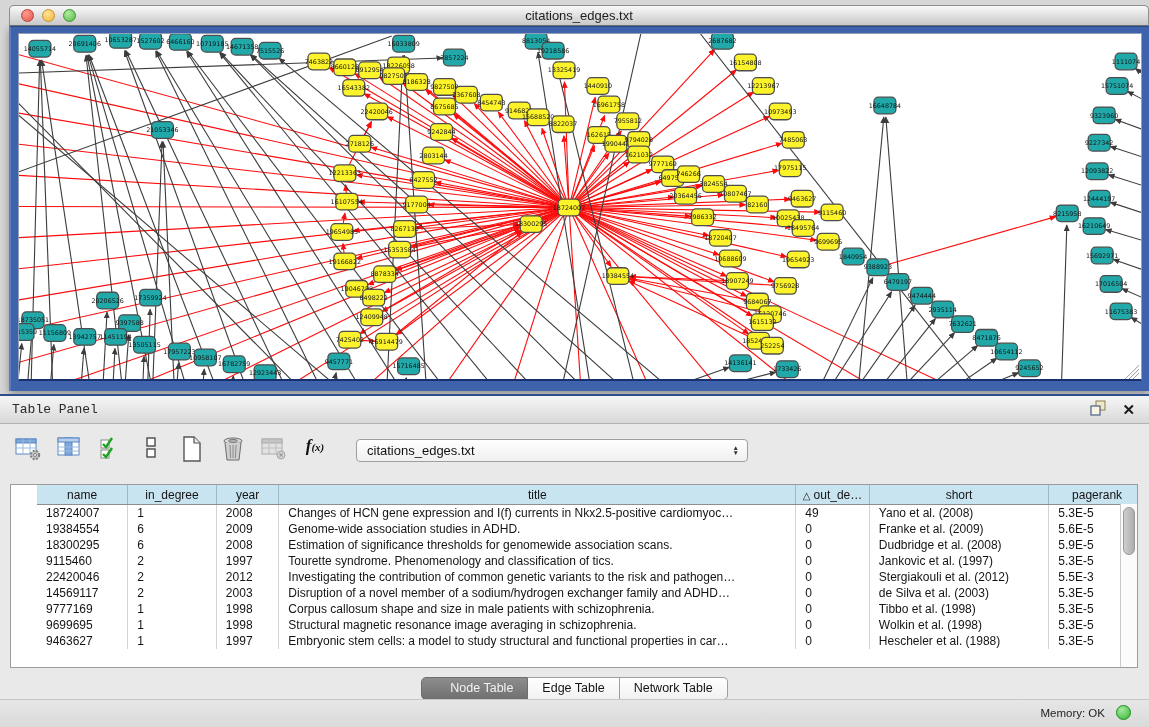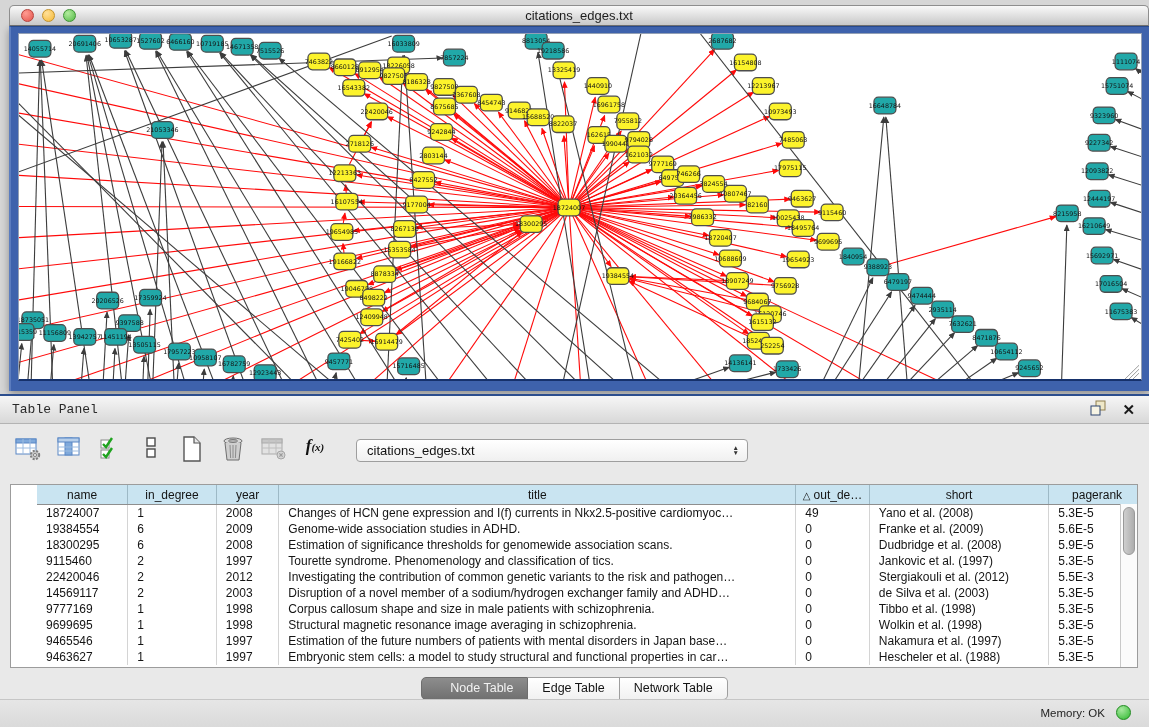--- a/index.html
+++ b/index.html
@@ -927,29 +927,20 @@
           <tr>
             <td>9699695</td>
             <td>1</td>
             <td>1998</td>
             <td>Structural magnetic resonance image averaging in schizophrenia.</td>
             <td>0</td>
             <td>Wolkin et al. (1998)</td>
             <td>5.3E-5</td>
           </tr>
           <tr>
-            <td>9465546</td>
-            <td>1</td>
-            <td>1997</td>
-            <td>Estimation of the future numbers of patients with mental disorders in Japan base…</td>
-            <td>0</td>
-            <td>Nakamura et al. (1997)</td>
-            <td>5.3E-5</td>
-          </tr>
-          <tr>
             <td>9463627</td>
             <td>1</td>
             <td>1997</td>
             <td>Embryonic stem cells: a model to study structural and functional properties in car…</td>
             <td>0</td>
             <td>Hescheler et al. (1988)</td>
             <td>5.3E-5</td>
           </tr>
         </tbody>
     </table>

